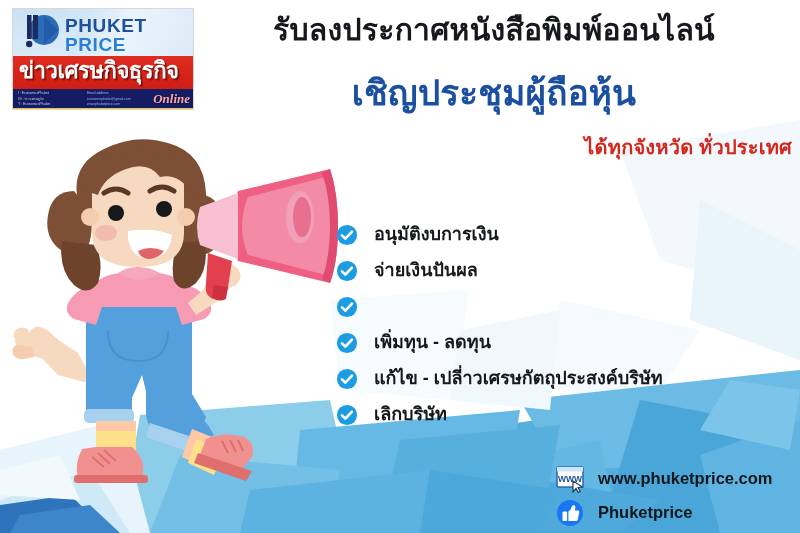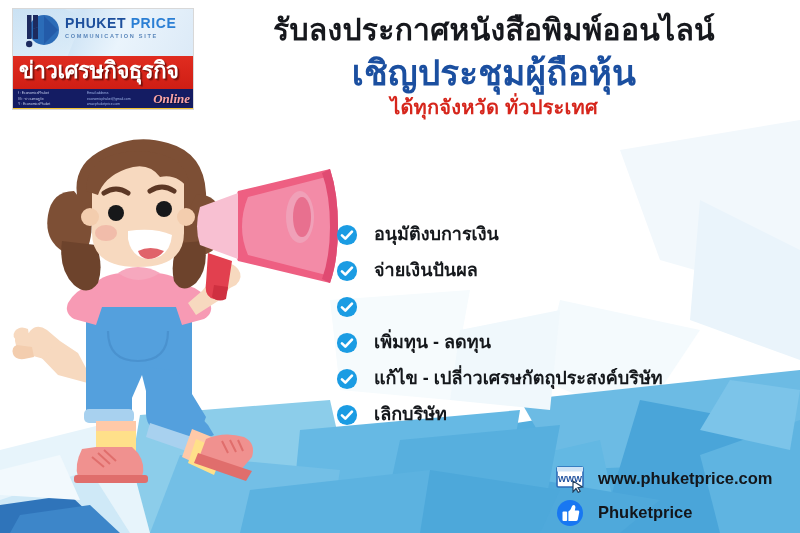--- a/index.html
+++ b/index.html
@@ -49,21 +49,21 @@
   .logo-k {
     position:absolute; left:9px; top:4px;
     width:40px; height:40px;
     z-index:2;
   }
   .logo-words {
     position:absolute; left:52px; top:7px;
     z-index:2;
   }
   .logo-phuket {
-    font-size:14px; font-weight:bold; letter-spacing:.6px;
+    font-size:19px; font-weight:bold; letter-spacing:.6px;
     color:#1d4f9c; line-height:1;
   }
   .logo-phuket .price { color:#2b7fd4; }
   .logo-comm {
     font-size:5.6px; font-weight:bold; letter-spacing:1.7px;
     color:#5b87bb; margin-top:4px; line-height:1;
   }
   .logo-red {
     position:relative;
     height:54px;
@@ -118,30 +118,31 @@
     color:#16181d;
     letter-spacing:.3px;
     line-height:1.35;
     white-space:nowrap;
   }
   .head-line2 {
     font-size:35px; font-weight:bold;
     color:#1b4fa0;
     letter-spacing:.2px;
     line-height:1.25;
-    margin-top:0;
+    margin-top:20px;
     white-space:nowrap;
   }
   .head-line3 {
     font-size:20px; font-weight:bold;
     color:#d6261c;
     letter-spacing:.2px;
     line-height:1.3;
-    margin-top:0;
-    white-space:nowrap;
+    margin-top:20px;
+    white-space:nowrap;
+    text-align:right;
   }
 
   
   .checklist {
     position:absolute; left:336px; top:218px;
     z-index:7;
   }
   .check-row {
     display:flex; align-items:center;
     height:34px;

